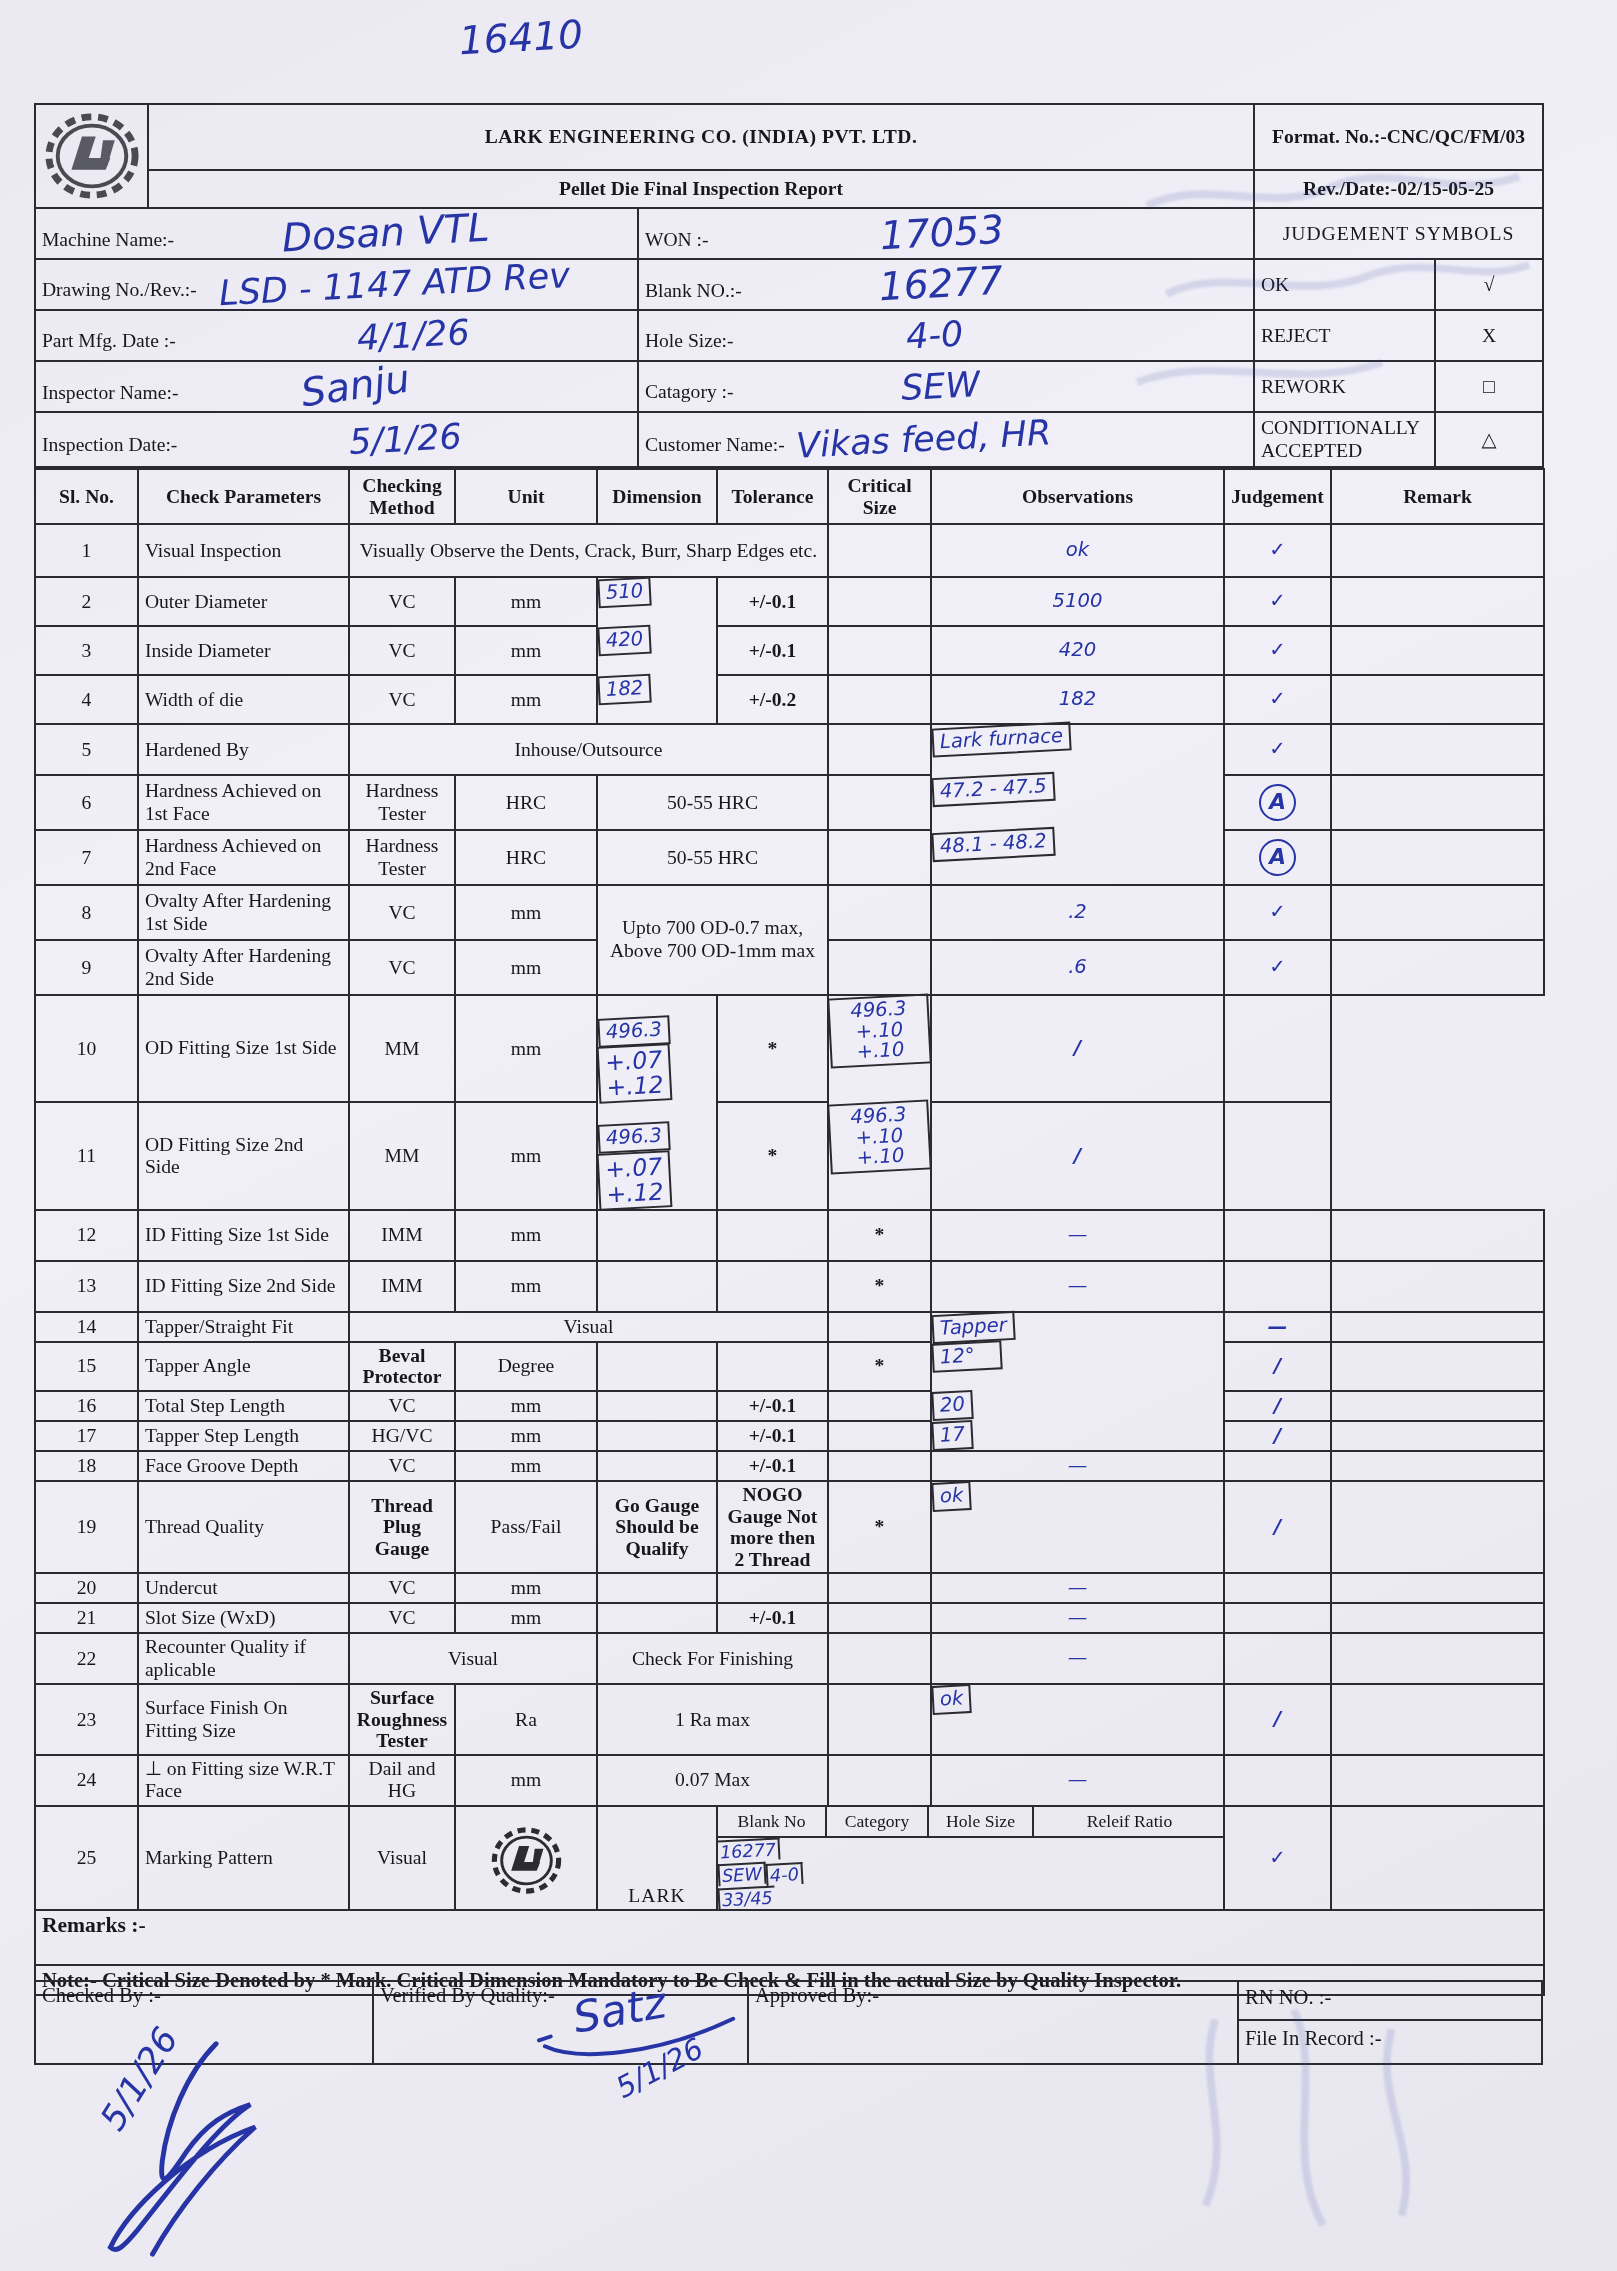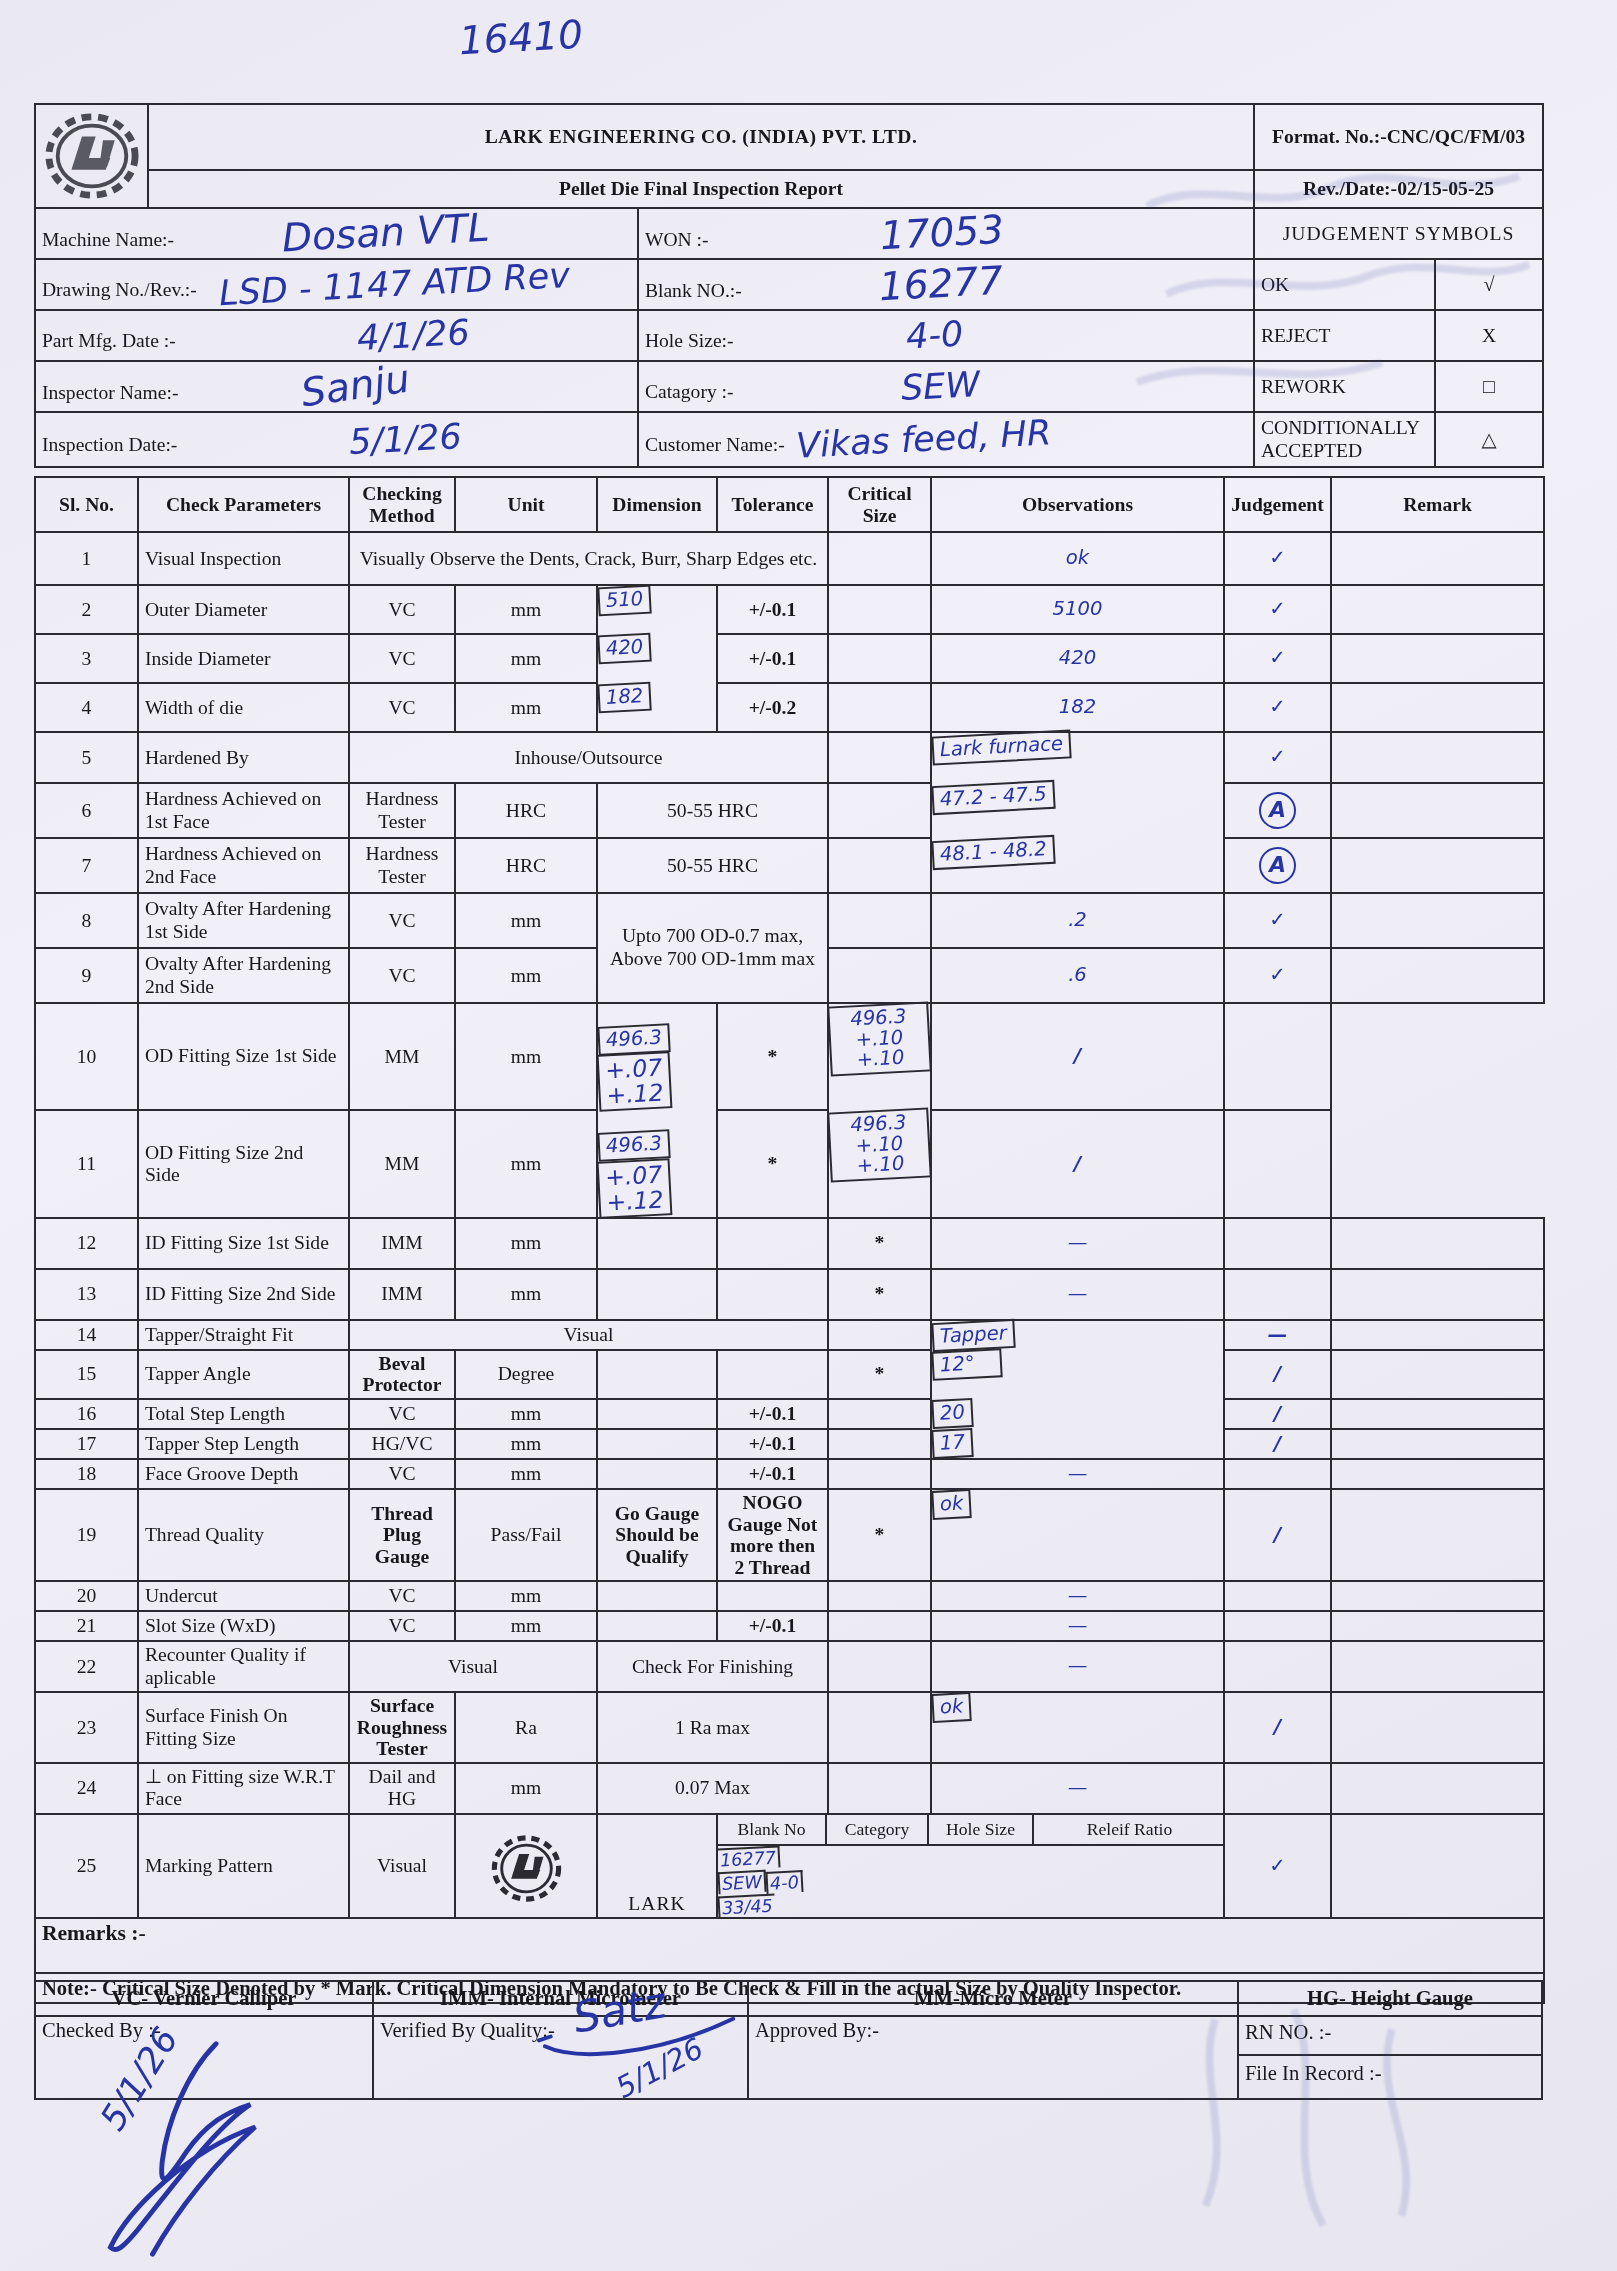--- a/index.html
+++ b/index.html
@@ -24,21 +24,21 @@
   table{border-collapse:collapse;table-layout:fixed;}
   .frm{position:absolute;left:34px;width:1507px;}
   .frm td,.frm th{
     border:2px solid #2a2a30;
     padding:2px 5.9px;
     font-size:19.6px;
     vertical-align:middle;
     overflow:hidden;
   }
   .hdrtbl{top:103px;}
-  .maintbl{top:468px;margin-top:8px;}
+  .maintbl{top:468px;}
   .ct{text-align:center;}
   .lt{text-align:left;}
   .b{font-weight:bold;}
   .pre{white-space:pre-line;}
   .small{font-size:16.7px;line-height:1.15;}
   .xsmall{font-size:15px;line-height:1.1;font-weight:bold;}
   .company{font-size:34px;font-weight:bold;letter-spacing:0.5px;}
   .rpt-title{font-size:25.5px;font-weight:bold;}
   .fmt{font-size:19.6px;font-weight:bold;text-align:center;margin-top:46px;}
   .fieldlbl{font-size:21.6px;}
@@ -546,26 +546,20 @@
     </table>
 
   <table class="frm legendtbl">
     <colgroup>
         <col style="width:338px">
         <col style="width:375px">
         <col style="width:490px">
         <col style="width:304px">
       </colgroup>
     <tbody>
-        <tr class="h34" style="height:35px;">
-      <td class="ct b">VC- Vernier Calliper</td>
-      <td class="ct b">IMM- Internal Micrometer</td>
-      <td class="ct b">MM-Micro Meter</td>
-      <td class="ct b">HG- Height Gauge</td>
-    </tr>
     <tr class="h80">
       <td style="vertical-align:top;">
         <span>Checked By :-</span>
       </td>
       <td style="vertical-align:top;">
         <span>Verified By Quality:-</span>
       </td>
       <td style="vertical-align:top;">
         <span>Approved By:-</span>
       </td>

